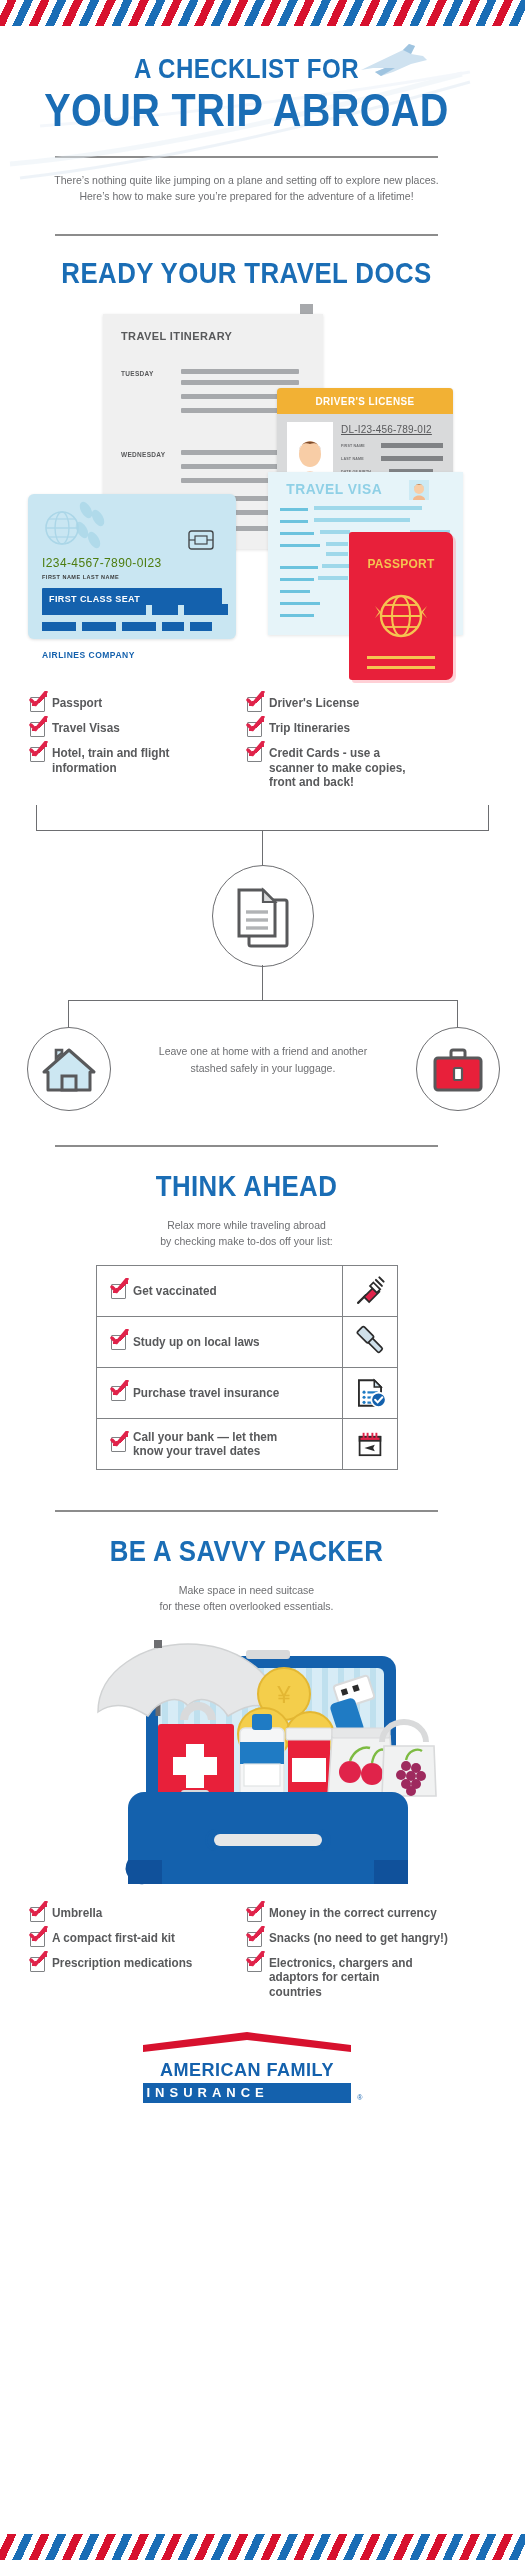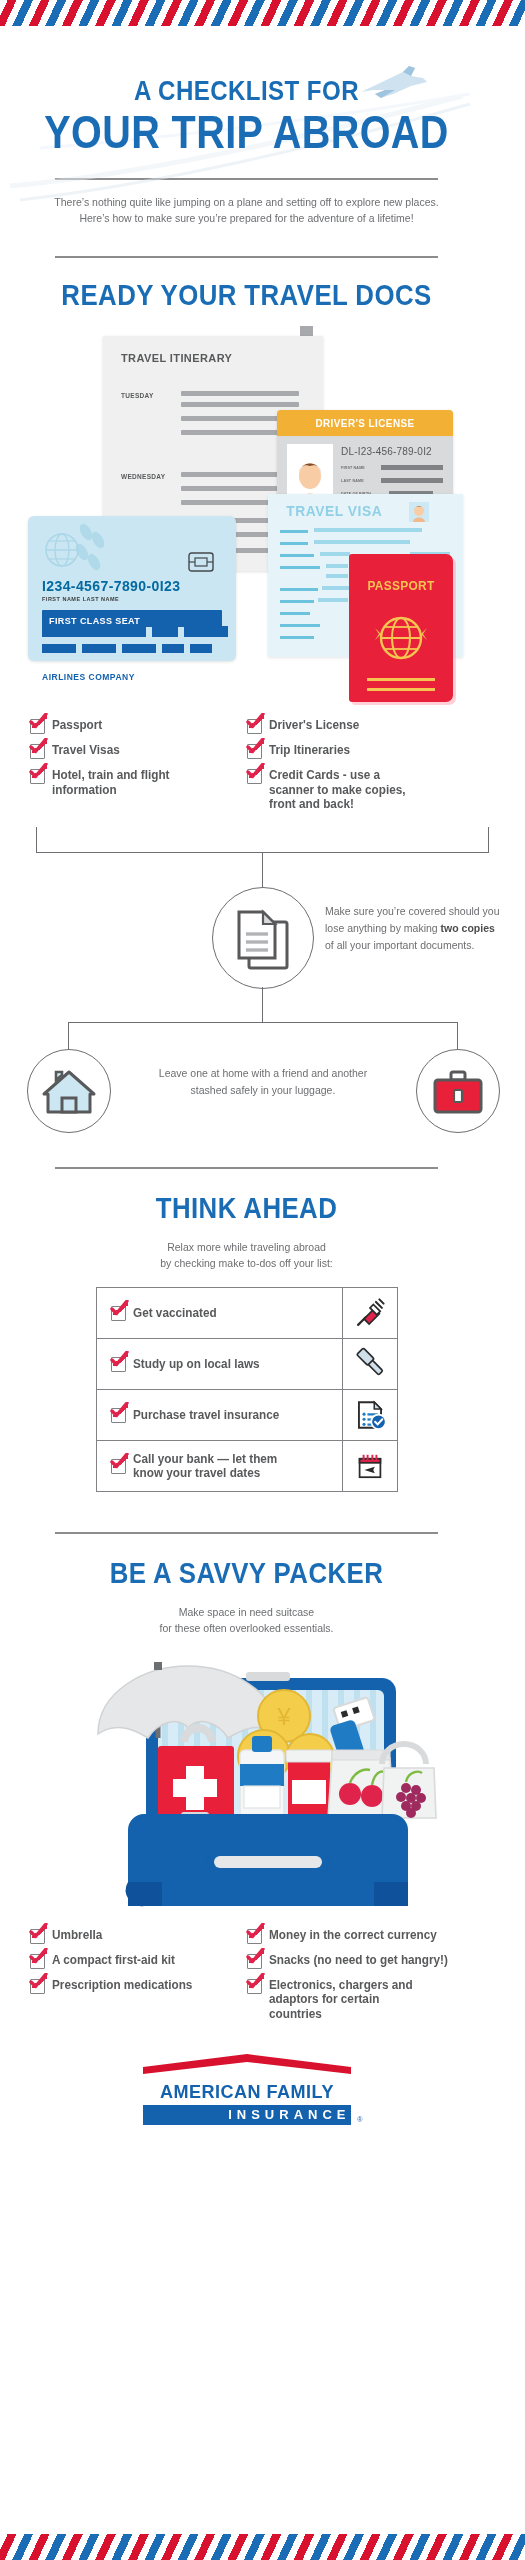--- a/index.html
+++ b/index.html
@@ -12,21 +12,21 @@
     background:
       repeating-linear-gradient(115deg,
         #ffffff 0px,#ffffff 7px,
         #d7112e 7px,#d7112e 15px,
         #ffffff 15px,#ffffff 22px,
         #1a6db5 22px,#1a6db5 30px);
   }
   .stripe.top{top:0;}
   .stripe.bottom{bottom:0;}
 
-  .page{position:absolute;top:32px;left:0;width:493px;}
+  .page{position:absolute;top:10px;left:0;width:493px;}
 
   
   .h-sm{
     font-family:"Liberation Sans Narrow","Liberation Sans",sans-serif;
     font-weight:bold;color:#1a6db5;text-align:center;
     letter-spacing:.5px;font-stretch:condensed;
   }
   .title1{font-size:28px;line-height:30px;transform:scaleX(.86);}
   .title2{font-size:46px;line-height:48px;margin-top:2px;transform:scaleX(.86);}
   .sect-h{font-size:30px;line-height:34px;transform:scaleX(.86);}
@@ -67,21 +67,21 @@
   .dl-bar{
     position:absolute;left:0;top:0;width:100%;height:26px;background:#f2b134;
     border-radius:4px 4px 0 0;
   }
   .dl-bar span{
     display:block;text-align:center;line-height:26px;color:#fff;font-weight:bold;
     font-size:11px;letter-spacing:.5px;font-family:"Liberation Sans Narrow","Liberation Sans",sans-serif;
     transform:scaleX(.9);
   }
   .dl-photo{position:absolute;left:10px;top:34px;width:46px;height:60px;background:#fff;}
-  .dl-num{position:absolute;left:64px;top:36px;font-size:10px;color:#58595b;letter-spacing:.2px;}
+  .dl-num{position:absolute;left:64px;top:36px;font-size:10px;color:#58595b;letter-spacing:.2px;text-decoration:underline;}
   .dl-lab{position:absolute;left:64px;font-size:3.6px;font-weight:bold;color:#6d6e71;letter-spacing:.2px;}
   .dl-fill{position:absolute;height:5px;background:#808285;}
 
   .visa{
     position:absolute;left:268px;top:168px;width:195px;height:163px;
     background:#e6f4f9;box-shadow:0 1px 3px rgba(0,0,0,.1);
   }
   .visa-t{
     position:absolute;left:14px;top:8px;font-size:15px;font-weight:bold;color:#8fd0e6;
     letter-spacing:.6px;font-family:"Liberation Sans Narrow","Liberation Sans",sans-serif;
@@ -90,21 +90,21 @@
   .visa-face{position:absolute;right:34px;top:8px;width:20px;height:20px;}
   .vl{position:absolute;height:4px;background:#9ed8ea;}
   .vlab{position:absolute;height:3px;background:#6cc3de;}
 
   .boarding{
     position:absolute;left:28px;top:190px;width:208px;height:145px;
     background:#c9e6f2;border-radius:6px;box-shadow:0 1px 3px rgba(0,0,0,.12);
   }
   .globe-wm{position:absolute;left:14px;top:14px;width:40px;height:40px;opacity:.5;}
   .chip{position:absolute;right:22px;top:36px;width:26px;height:20px;}
-  .bcard-num{position:absolute;left:14px;top:62px;font-size:14px;color:#0369a1;letter-spacing:.4px;font-weight:bold;}
+  .bcard-num{position:absolute;left:14px;top:62px;font-size:12px;color:#4d7c0f;letter-spacing:.4px;}
   .bcard-nm{position:absolute;left:14px;top:80px;font-size:5.5px;font-weight:bold;color:#3b3b3b;letter-spacing:.5px;}
   .fcs{
     position:absolute;left:14px;top:94px;width:180px;height:17px;background:#1461ad;border-radius:1px;
   }
   .fcs span{color:#fff;font-size:9px;font-weight:bold;line-height:17px;padding-left:7px;letter-spacing:.4px;}
   .bb{position:absolute;background:#1461ad;}
 
   .passport{
     position:absolute;left:349px;top:228px;width:104px;height:148px;
     background:#e8203a;border-radius:3px 7px 7px 3px;box-shadow:3px 3px 0 rgba(255,170,180,.55);
@@ -172,21 +172,21 @@
   .logo{
     width:208px;margin:24px auto 0 auto;position:relative;
   }
   .logo-roof{width:208px;height:22px;}
   .logo-t1{
     background:#fff;color:#1461ad;font-weight:bold;font-size:19px;text-align:center;
     letter-spacing:.5px;font-family:"Liberation Sans Narrow","Liberation Sans",sans-serif;
     transform:scaleX(.95);line-height:22px;margin-top:1px;
   }
   .logo-t2{
-    background:#1461ad;color:#fff;font-weight:bold;font-size:13px;text-align:right;
+    background:#1461ad;color:#fff;font-weight:bold;font-size:13px;text-align:left;
     letter-spacing:5px;font-family:"Liberation Sans Narrow","Liberation Sans",sans-serif;
     line-height:20px;margin-top:2px;padding-left:4px;
   }
   .reg{position:absolute;right:-12px;bottom:2px;font-size:7px;color:#1461ad;}
 </style>
 </head>
 <body>
 
 <div class="stripe top"></div>
 
@@ -409,23 +409,20 @@
     <div class="circ" style="left:212px;top:60px;width:100px;height:100px;">
       <svg viewBox="0 0 100 100" width="100" height="100">
         <rect x="36" y="34" width="38" height="46" rx="2" fill="#fff" stroke="#58595b" stroke-width="3"></rect>
         <path d="M26,24 L50,24 L62,36 L62,70 L26,70 Z" fill="#fff" stroke="#58595b" stroke-width="3"></path>
         <path d="M50,24 L62,36 L50,36 Z" fill="#d9dadb" stroke="#58595b" stroke-width="2.2"></path>
         <line x1="33" y1="46" x2="55" y2="46" stroke="#b1b3b5" stroke-width="3.4"></line>
         <line x1="33" y1="54" x2="55" y2="54" stroke="#b1b3b5" stroke-width="3.4"></line>
         <line x1="33" y1="62" x2="55" y2="62" stroke="#b1b3b5" stroke-width="3.4"></line>
       </svg>
     </div>
-    <div class="flow-txt" style="left:325px;top:76px;width:180px;">
-      <span>Make sure you’re covered should you lose anything by making </span><b>two copies</b><span> of all your important documents.</span>
-    </div>
 
     <div class="ln" style="left:262px;top:160px;width:1.4px;height:36px;"></div>
     <div class="ln" style="left:68px;top:195px;width:390px;height:1.4px;"></div>
     <div class="ln" style="left:68px;top:195px;width:1.4px;height:28px;"></div>
     <div class="ln" style="left:457px;top:195px;width:1.4px;height:28px;"></div>
 
     <div class="circ" style="left:27px;top:222px;width:82px;height:82px;">
       <svg viewBox="0 0 82 82" width="82" height="82">
         <path d="M41,22 L66,44 L62,44 L62,62 L20,62 L20,44 L16,44 Z" fill="#cce7f2" stroke="#58595b" stroke-width="3" stroke-linejoin="round"></path>
         <rect x="34" y="48" width="14" height="14" fill="#cce7f2" stroke="#58595b" stroke-width="3"></rect>

